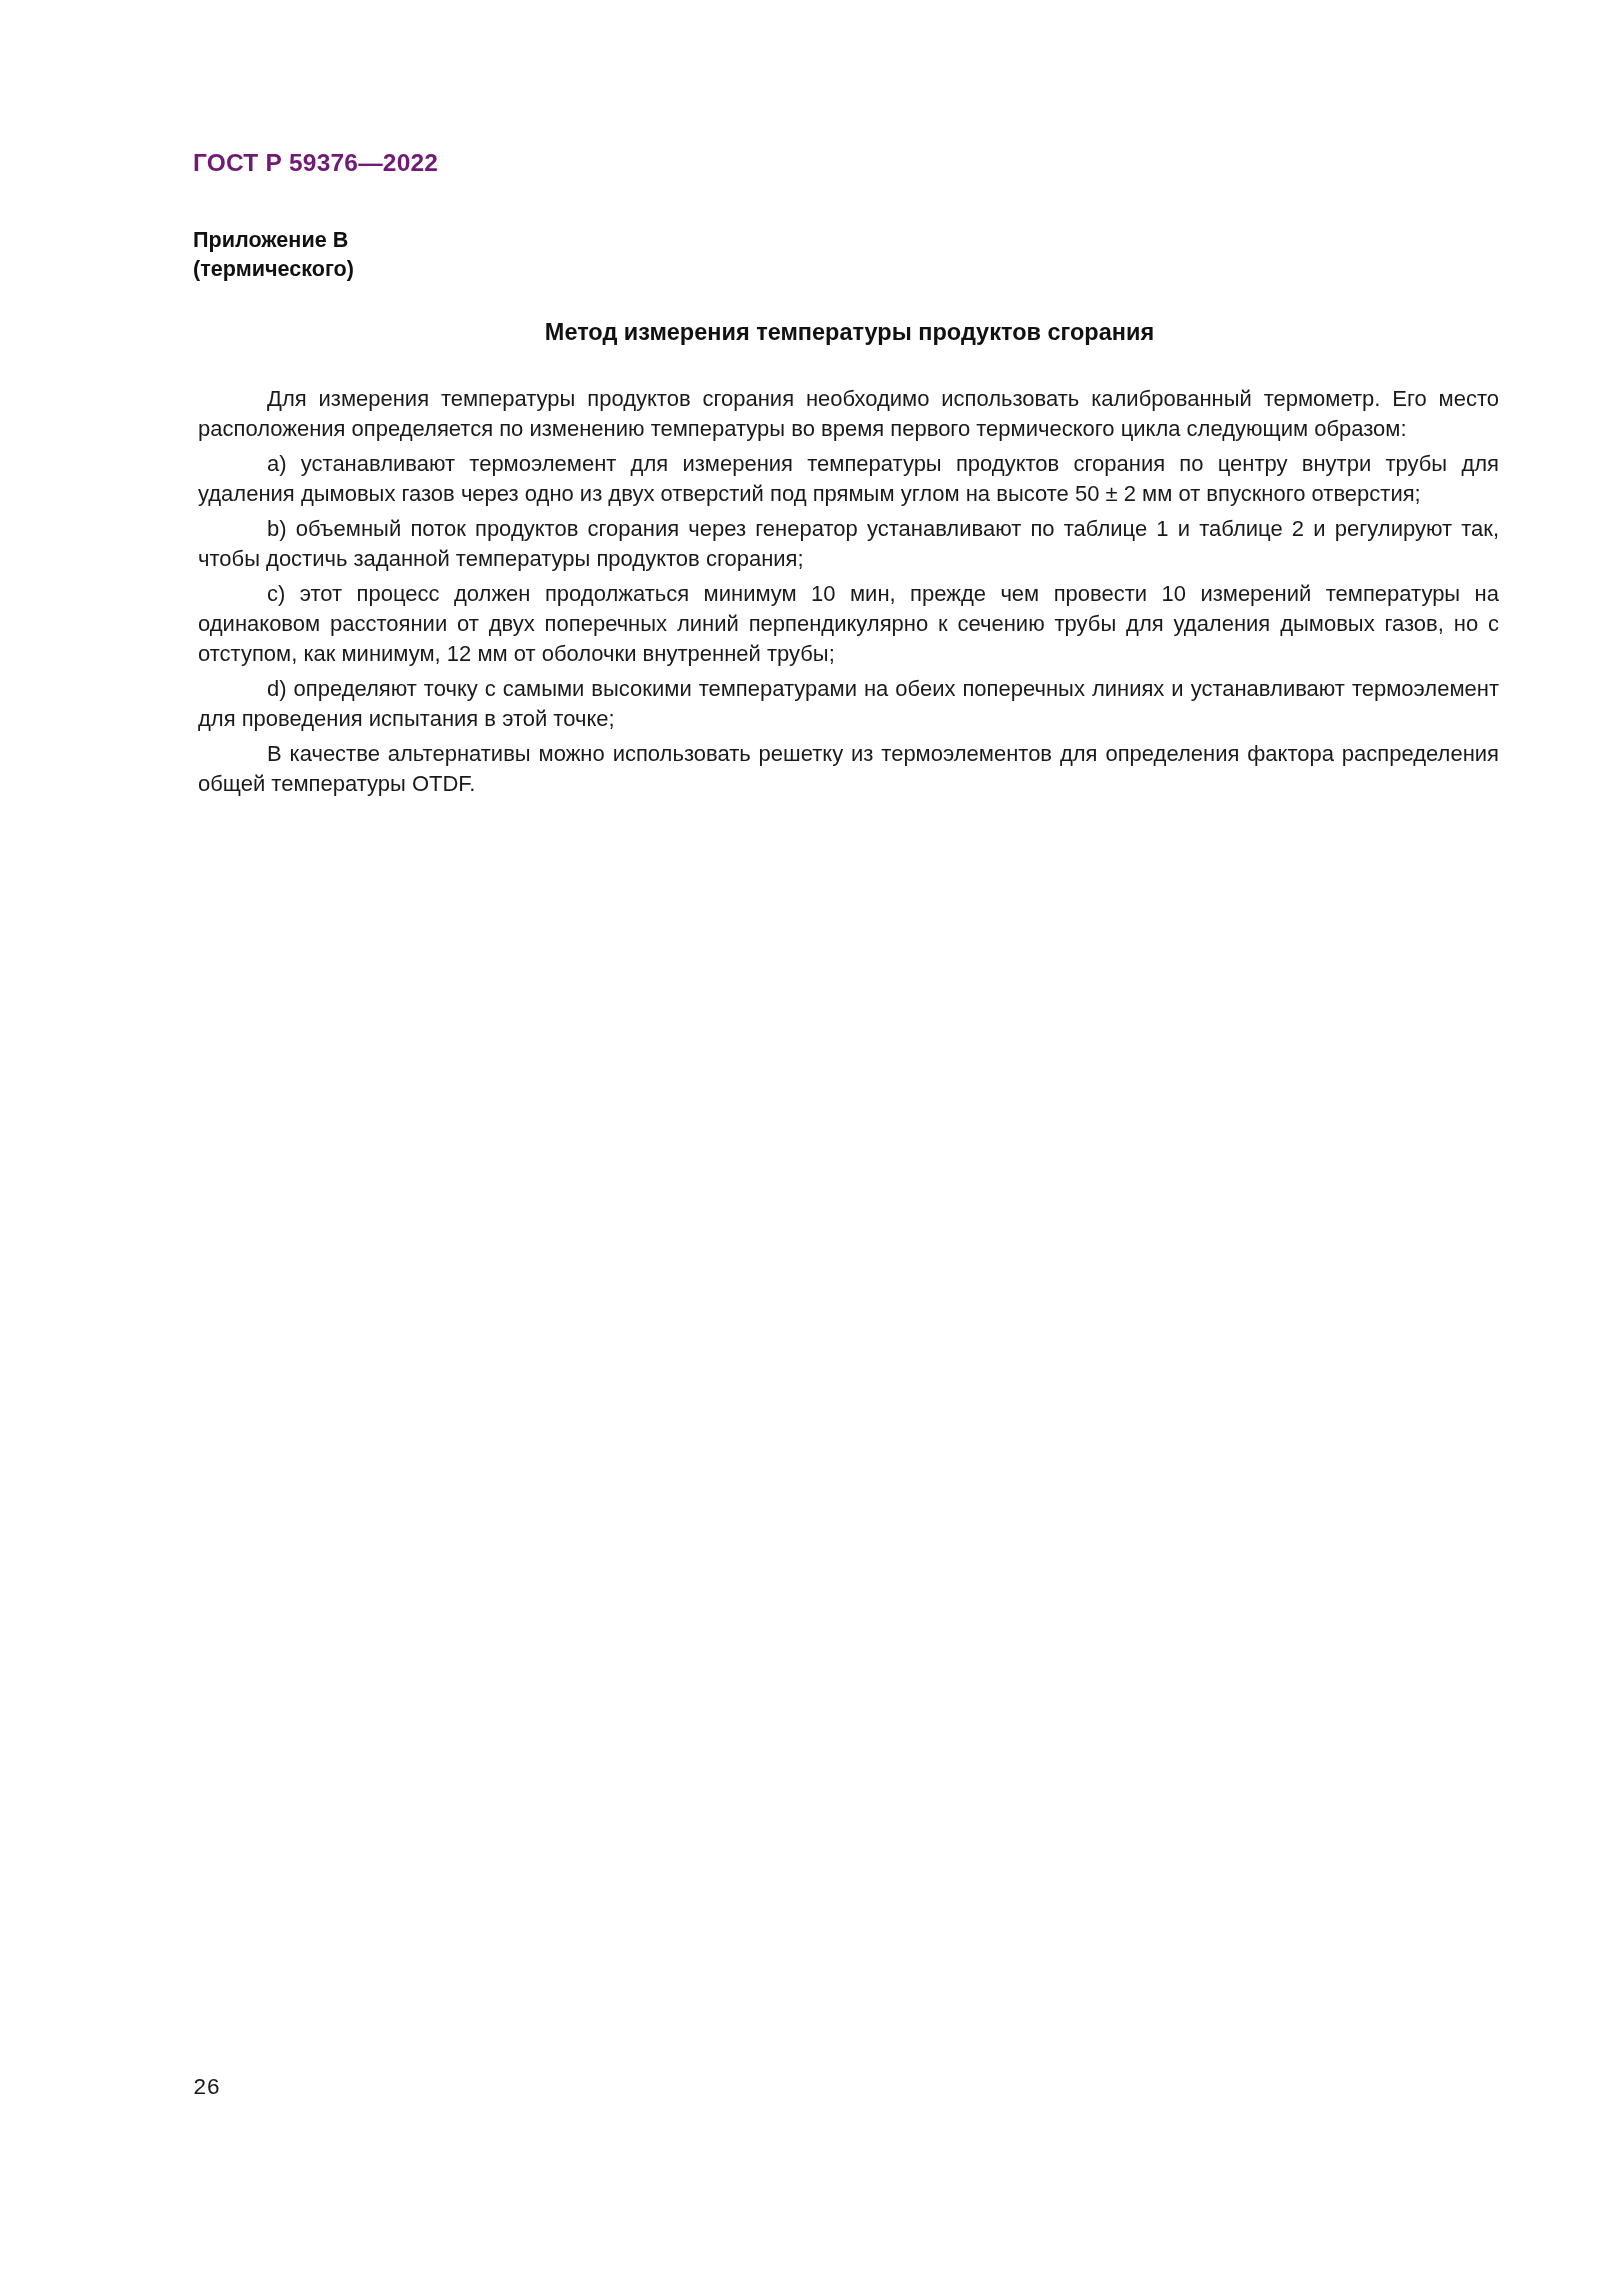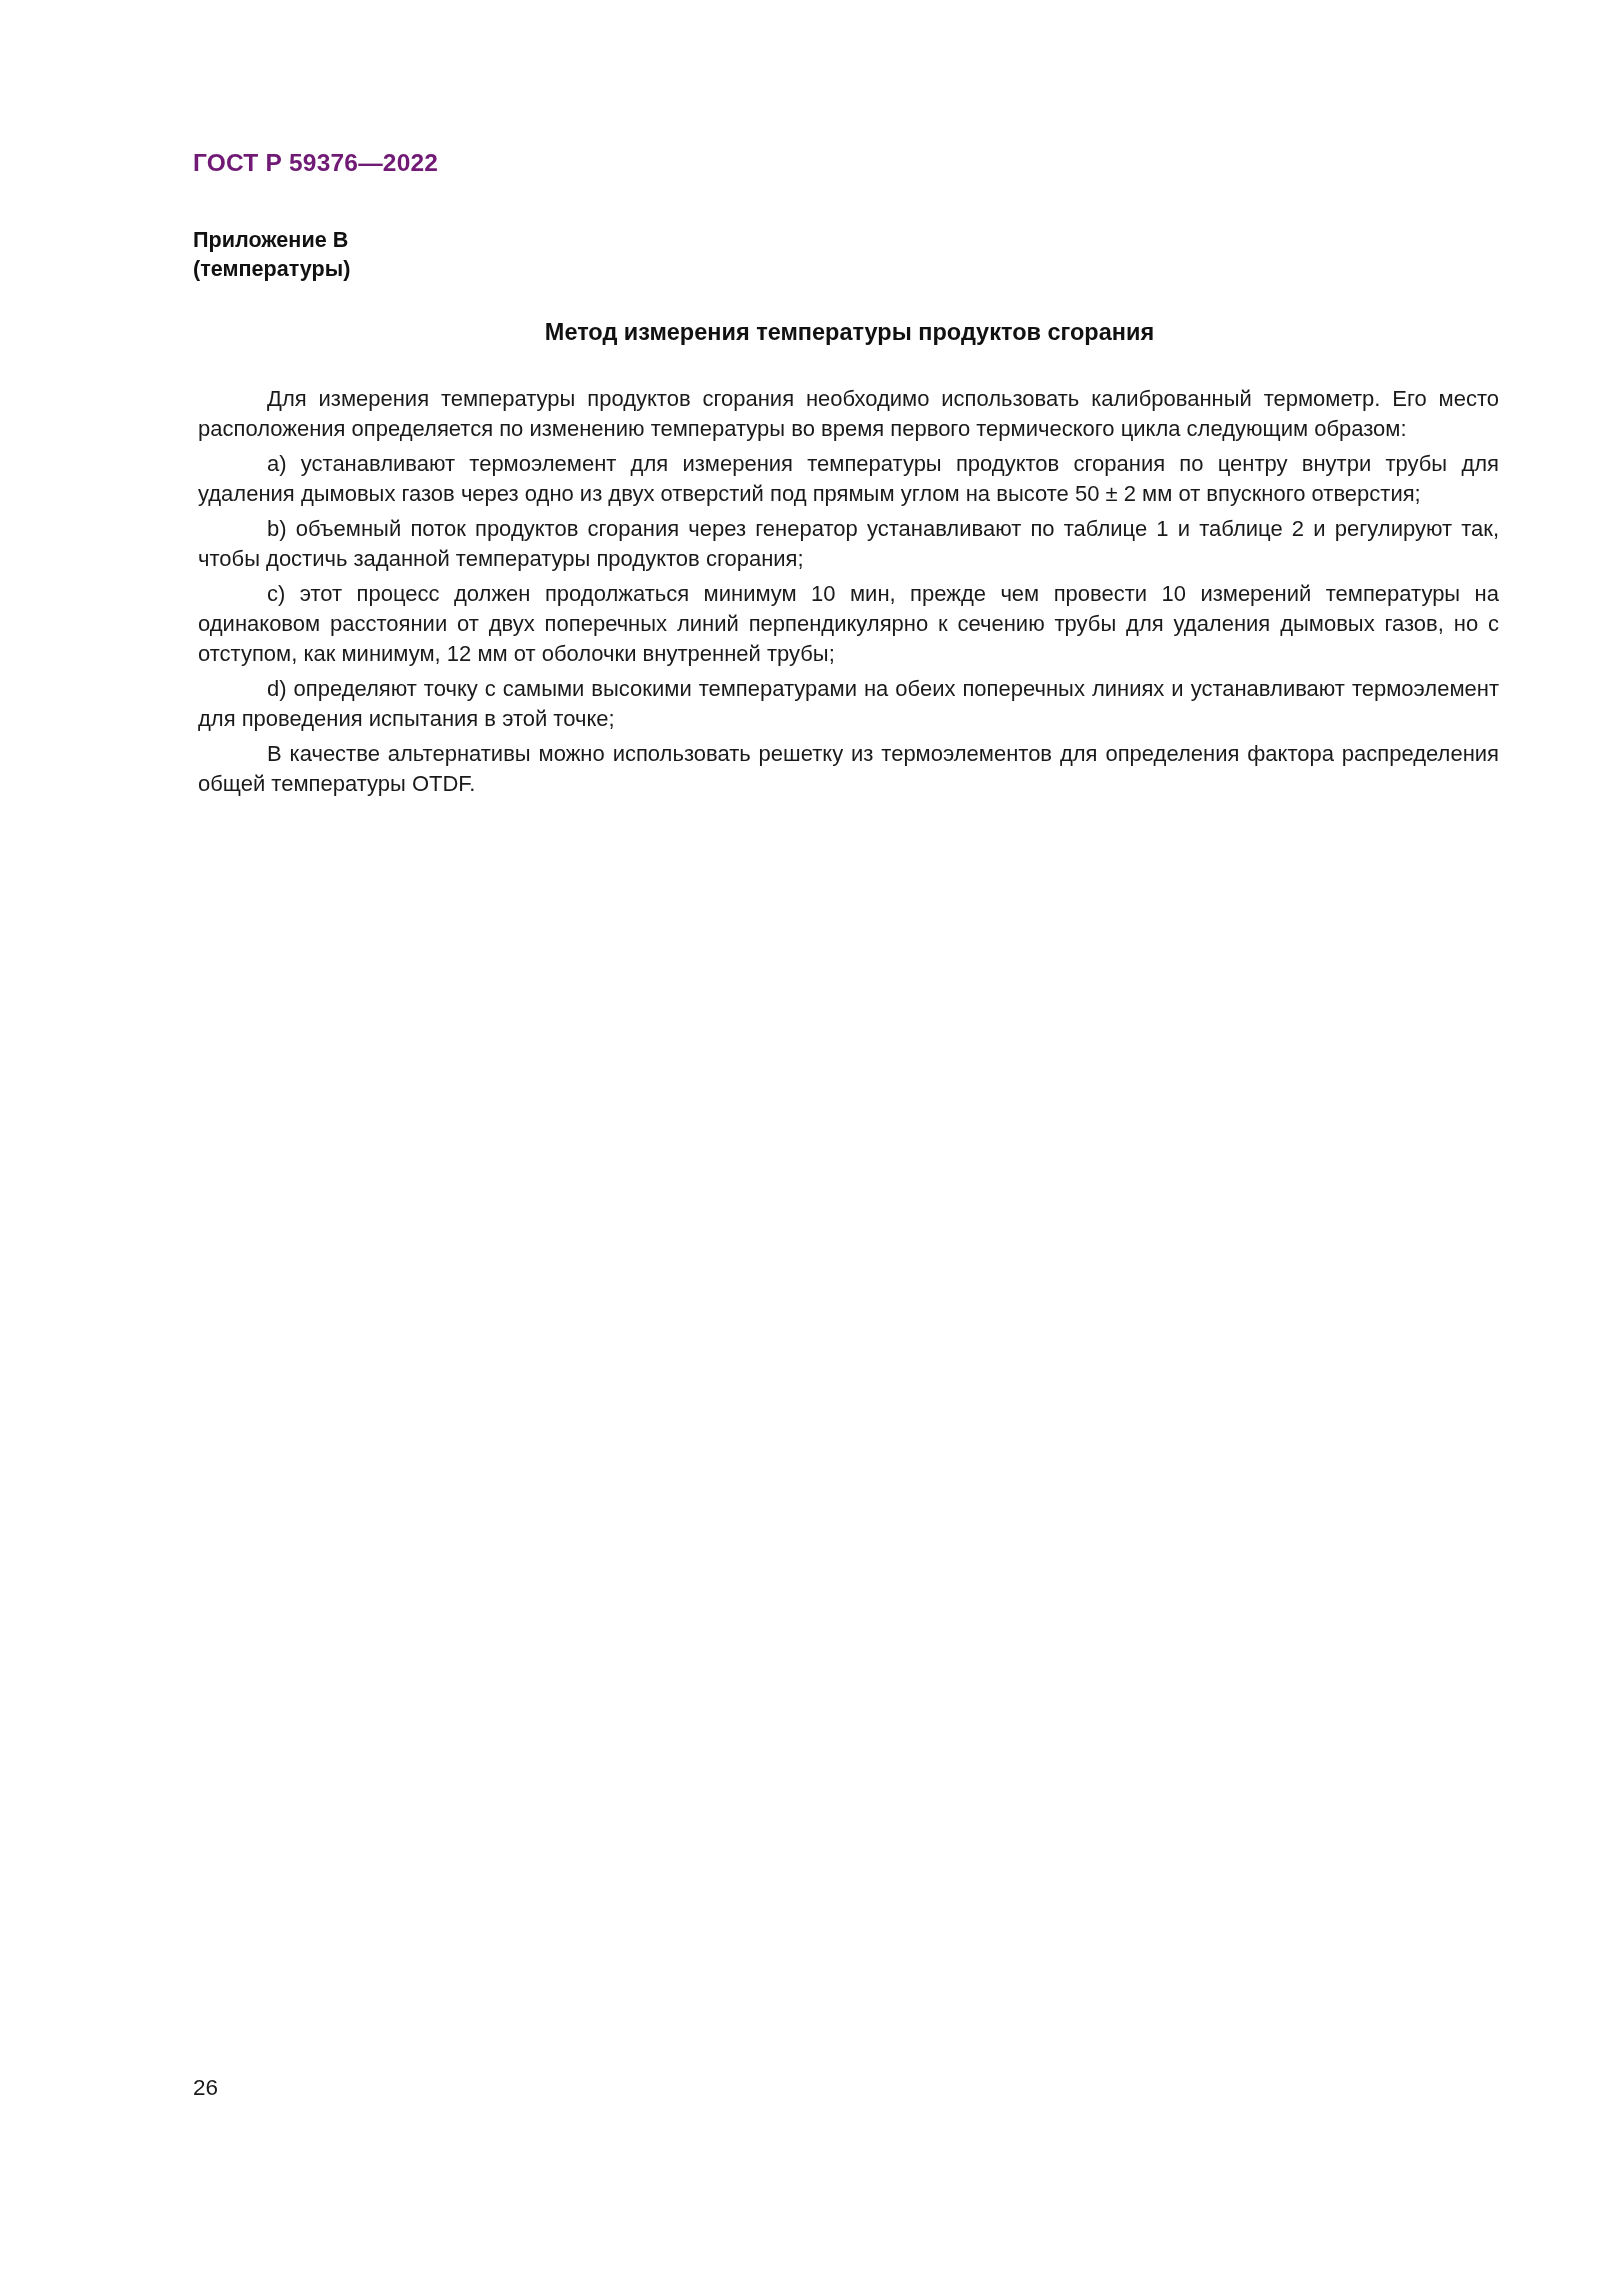--- a/index.html
+++ b/index.html
@@ -58,30 +58,31 @@
     .body-text p {
       margin: 5px;
       text-indent: 69px;
     }
     .page-number {
       position: absolute;
       left: 193px;
       top: 2075px;
       font-size: 22.5px;
       color: #1a1a1a;
+      font-family: Liberation Mono, monospace;
     }
   </style>
 </head>
 <body>
 
 <div class="page-header">ГОСТ Р 59376—2022</div>
 
 <div class="annex-block">
   <div>Приложение В</div>
-  <div>(температуры)</div>
+  <div>(термического)</div>
 </div>
 
 <div class="annex-title">Метод измерения температуры продуктов сгорания</div>
 
 <div class="body-text">
   <p>Для измерения температуры продуктов сгорания необходимо использовать калиброванный термометр. Его место расположения определяется по изменению температуры во время первого термического цикла следующим образом:</p>
   <p>a) устанавливают термоэлемент для измерения температуры продуктов сгорания по центру внутри трубы для удаления дымовых газов через одно из двух отверстий под прямым углом на высоте 50 ± 2 мм от впускного отверстия;</p>
   <p>b) объемный поток продуктов сгорания через генератор устанавливают по таблице 1 и таблице 2 и регулиру­ют так, чтобы достичь заданной температуры продуктов сгорания;</p>
   <p>c) этот процесс должен продолжаться минимум 10 мин, прежде чем провести 10 измерений температуры на одинаковом расстоянии от двух поперечных линий перпендикулярно к сечению трубы для удаления дымовых газов, но с отступом, как минимум, 12 мм от оболочки внутренней трубы;</p>
   <p>d) определяют точку с самыми высокими температурами на обеих поперечных линиях и устанавливают тер­моэлемент для проведения испытания в этой точке;</p>

